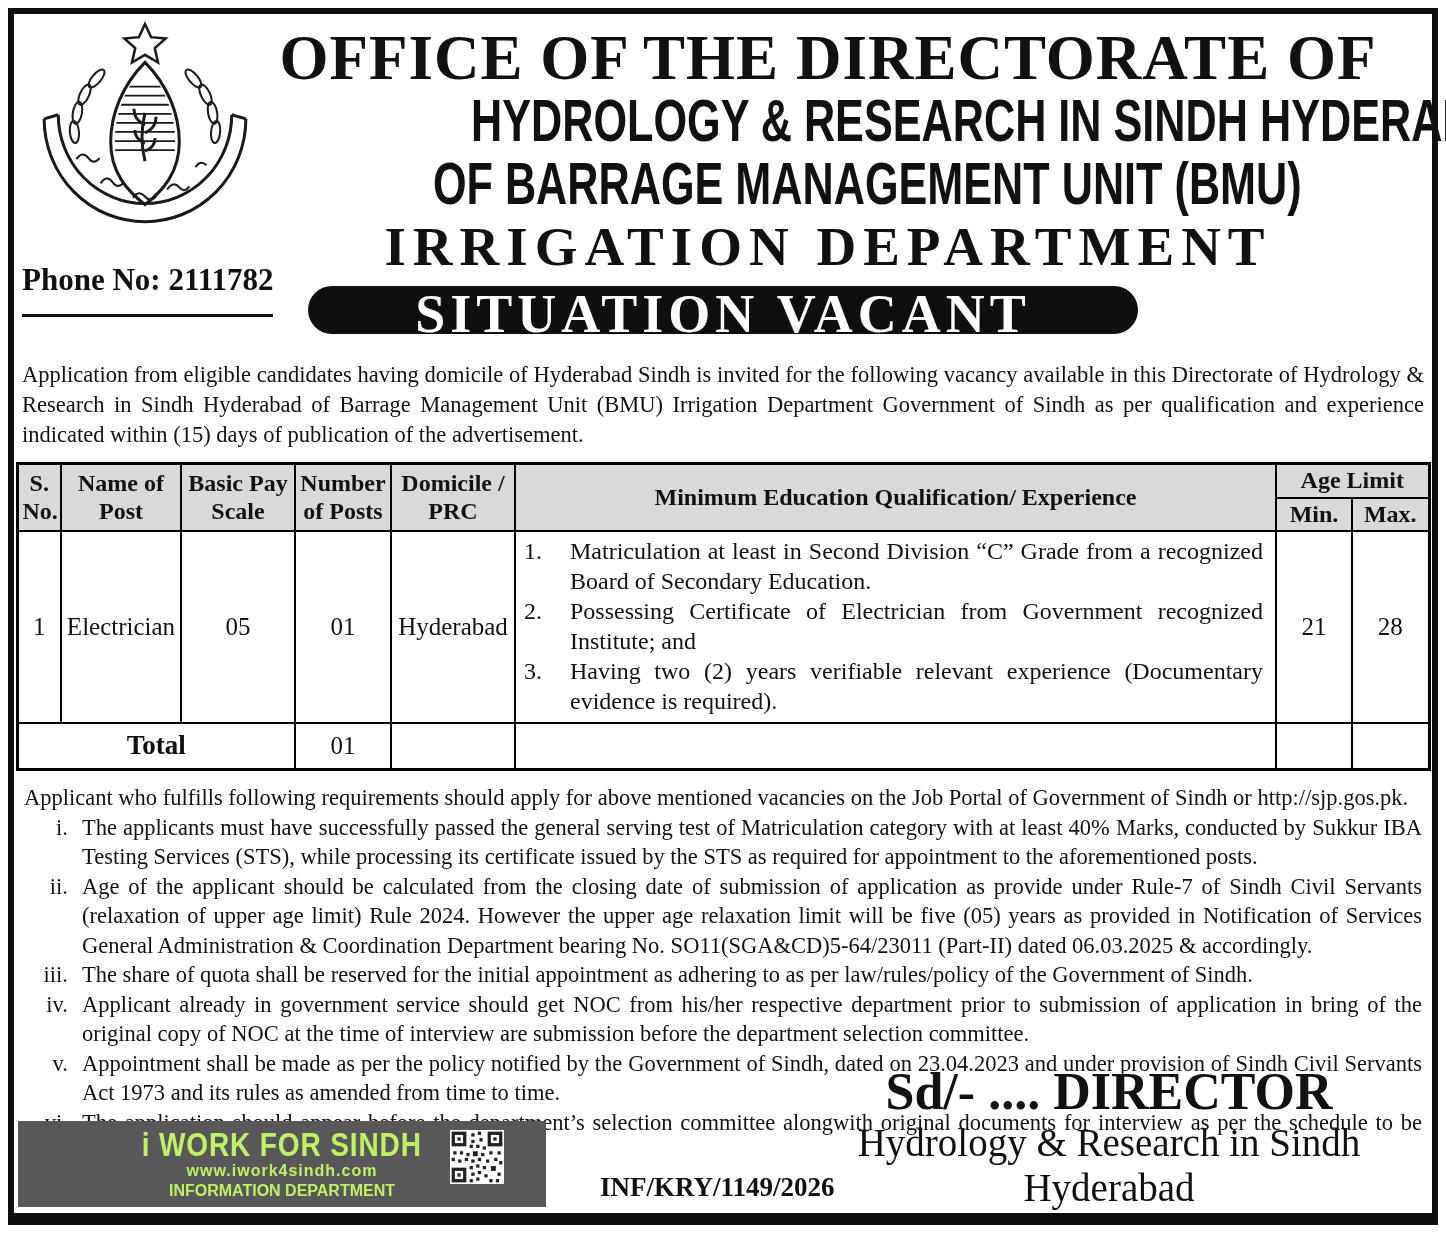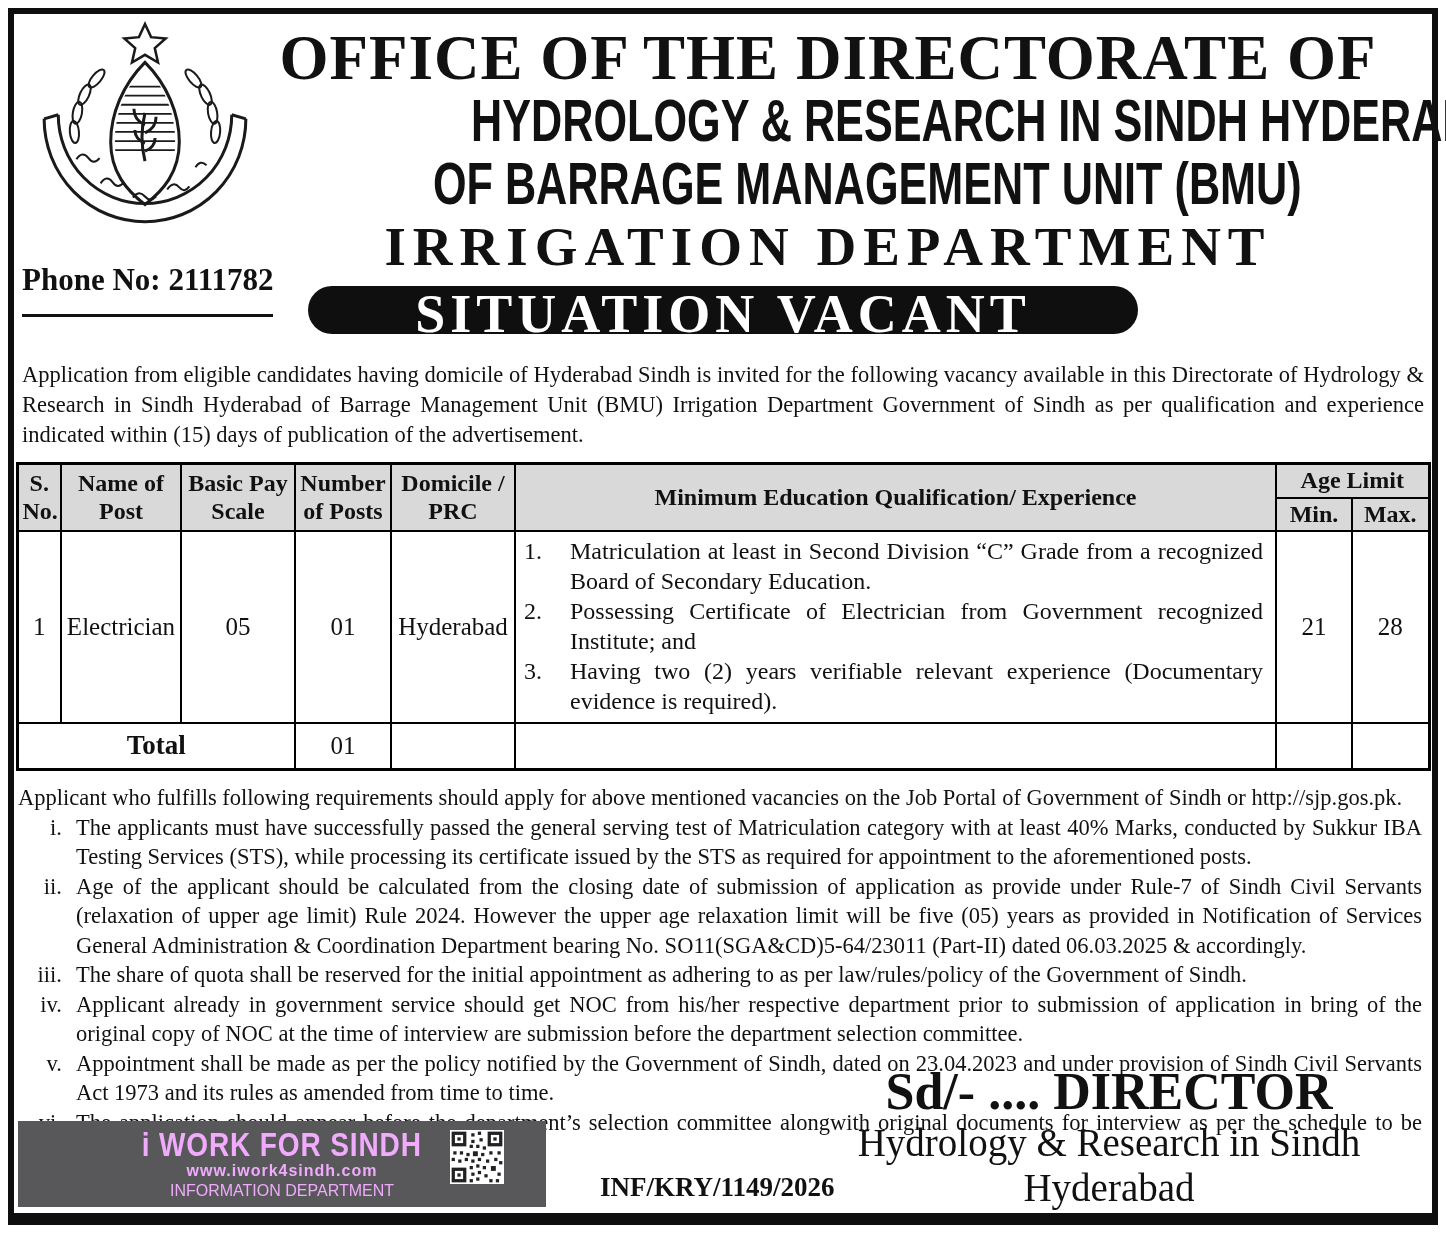--- a/index.html
+++ b/index.html
@@ -32,36 +32,36 @@
   table.vac th,table.vac td{border:2px solid #000;box-sizing:border-box;}
   table.vac th{background:#d9d9d9;font-size:24px;font-weight:bold;text-align:center;padding:2px 4px;line-height:1.15;}
   td.c{font-size:25px;text-align:center;vertical-align:middle;}
   .qual-cell{vertical-align:top;padding:4px 6px 2px 8px;}
   .qual-item{display:flex;font-size:24px;line-height:30px;text-align:justify;}
   .qual-num{flex:0 0 46px;}
   .qual-text{flex:1;padding-right:6px;}
   .total-row td{height:46px;}
   .total-label{font-size:27px;font-weight:bold;text-align:center;}
   
-  .reqs{margin:12px 10px 0 4px;}
+  .reqs{margin:12px 10px 0 10px;}
   .req-intro{font-size:22.5px;line-height:30px;}
   .req-item{display:flex;font-size:22.5px;line-height:29.5px;}
   .req-num{flex:0 0 58px;text-align:right;padding-right:14px;box-sizing:border-box;}
   .req-text{flex:1;text-align:justify;}
   
   .logo-block{
-    position:absolute;left:4px;bottom:6px;width:528px;height:86px;background:#58585a;color:#f0abfc;
+    position:absolute;left:4px;bottom:6px;width:528px;height:86px;background:#58585a;color:#bef264;
     font-family:"Liberation Sans","DejaVu Sans",sans-serif;text-align:center;
   }
   .logo-brand{margin-top:7px;font-size:33px;font-weight:900;line-height:1.0;white-space:nowrap;}
   .logo-brand .squeeze{display:inline-block;transform:scaleX(0.85);transform-origin:center;letter-spacing:1px;}
   .logo-i{font-weight:900;}
   .logo-url{font-size:16px;font-weight:bold;letter-spacing:1px;line-height:1.25;}
   .logo-l1{font-size:15px;font-weight:bold;line-height:1.2;}
-  .logo-l2{font-size:16px;font-weight:normal;line-height:1.2;}
+  .logo-l2{font-size:16px;font-weight:bold;line-height:1.2;}
   .qr{position:absolute;right:42px;top:9px;width:54px;height:54px;}
   .inf-ref{position:absolute;left:586px;bottom:10px;font-size:27px;font-weight:bold;white-space:nowrap;}
   .signature{position:absolute;right:18px;bottom:2px;width:610px;text-align:center;line-height:1.15;}
   .sig1{font-size:52px;font-weight:bold;}
   .sig2,.sig3{font-size:39px;}
 </style>
 </head>
 <body>
 
 <div class="page">

